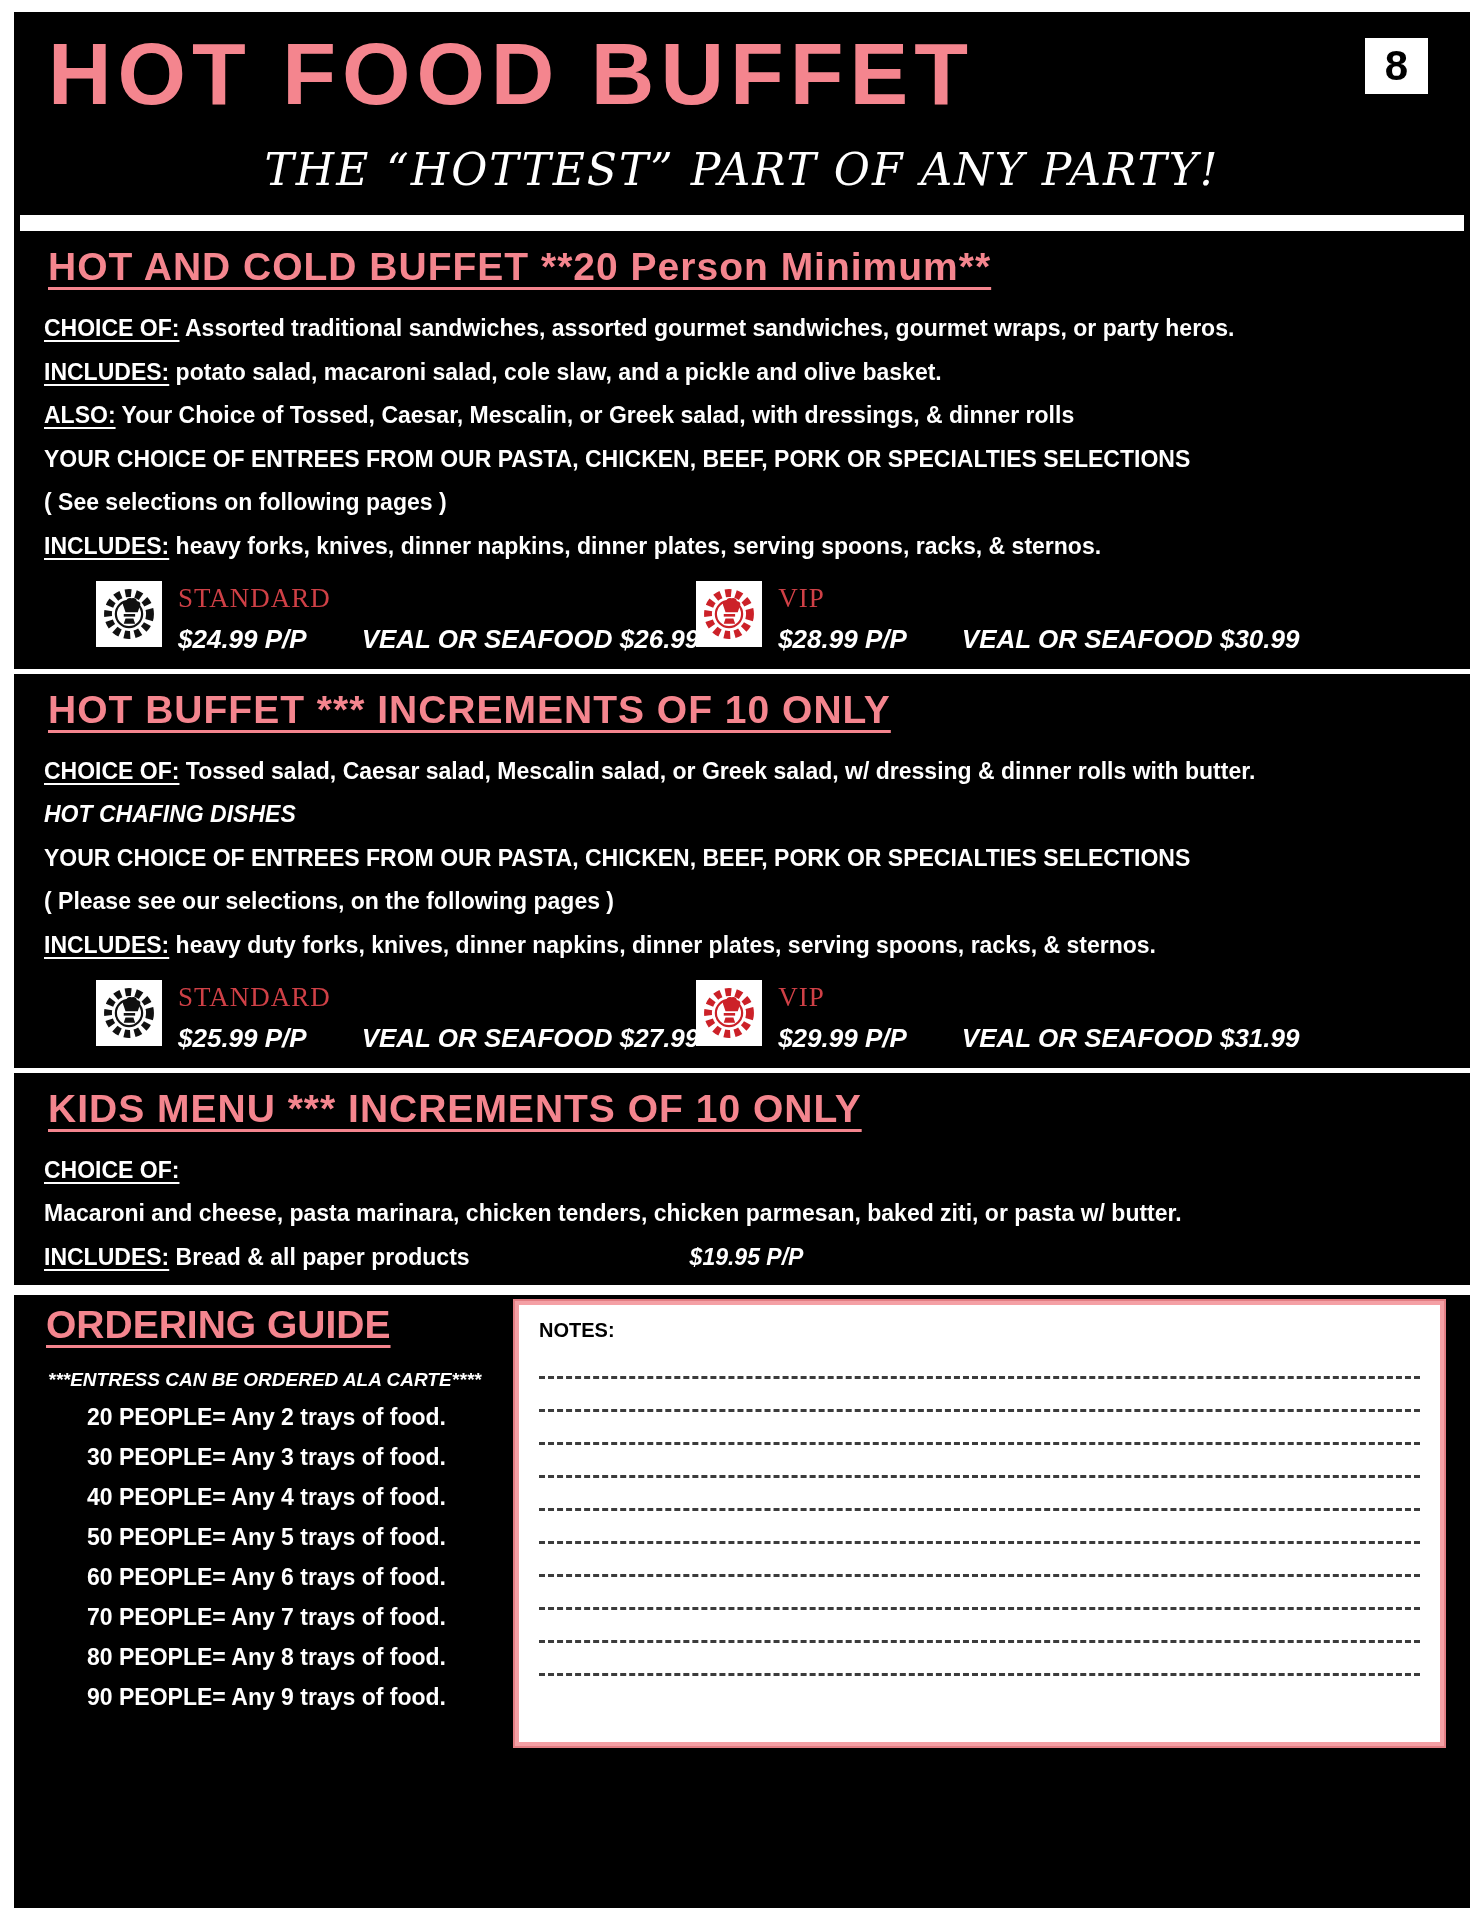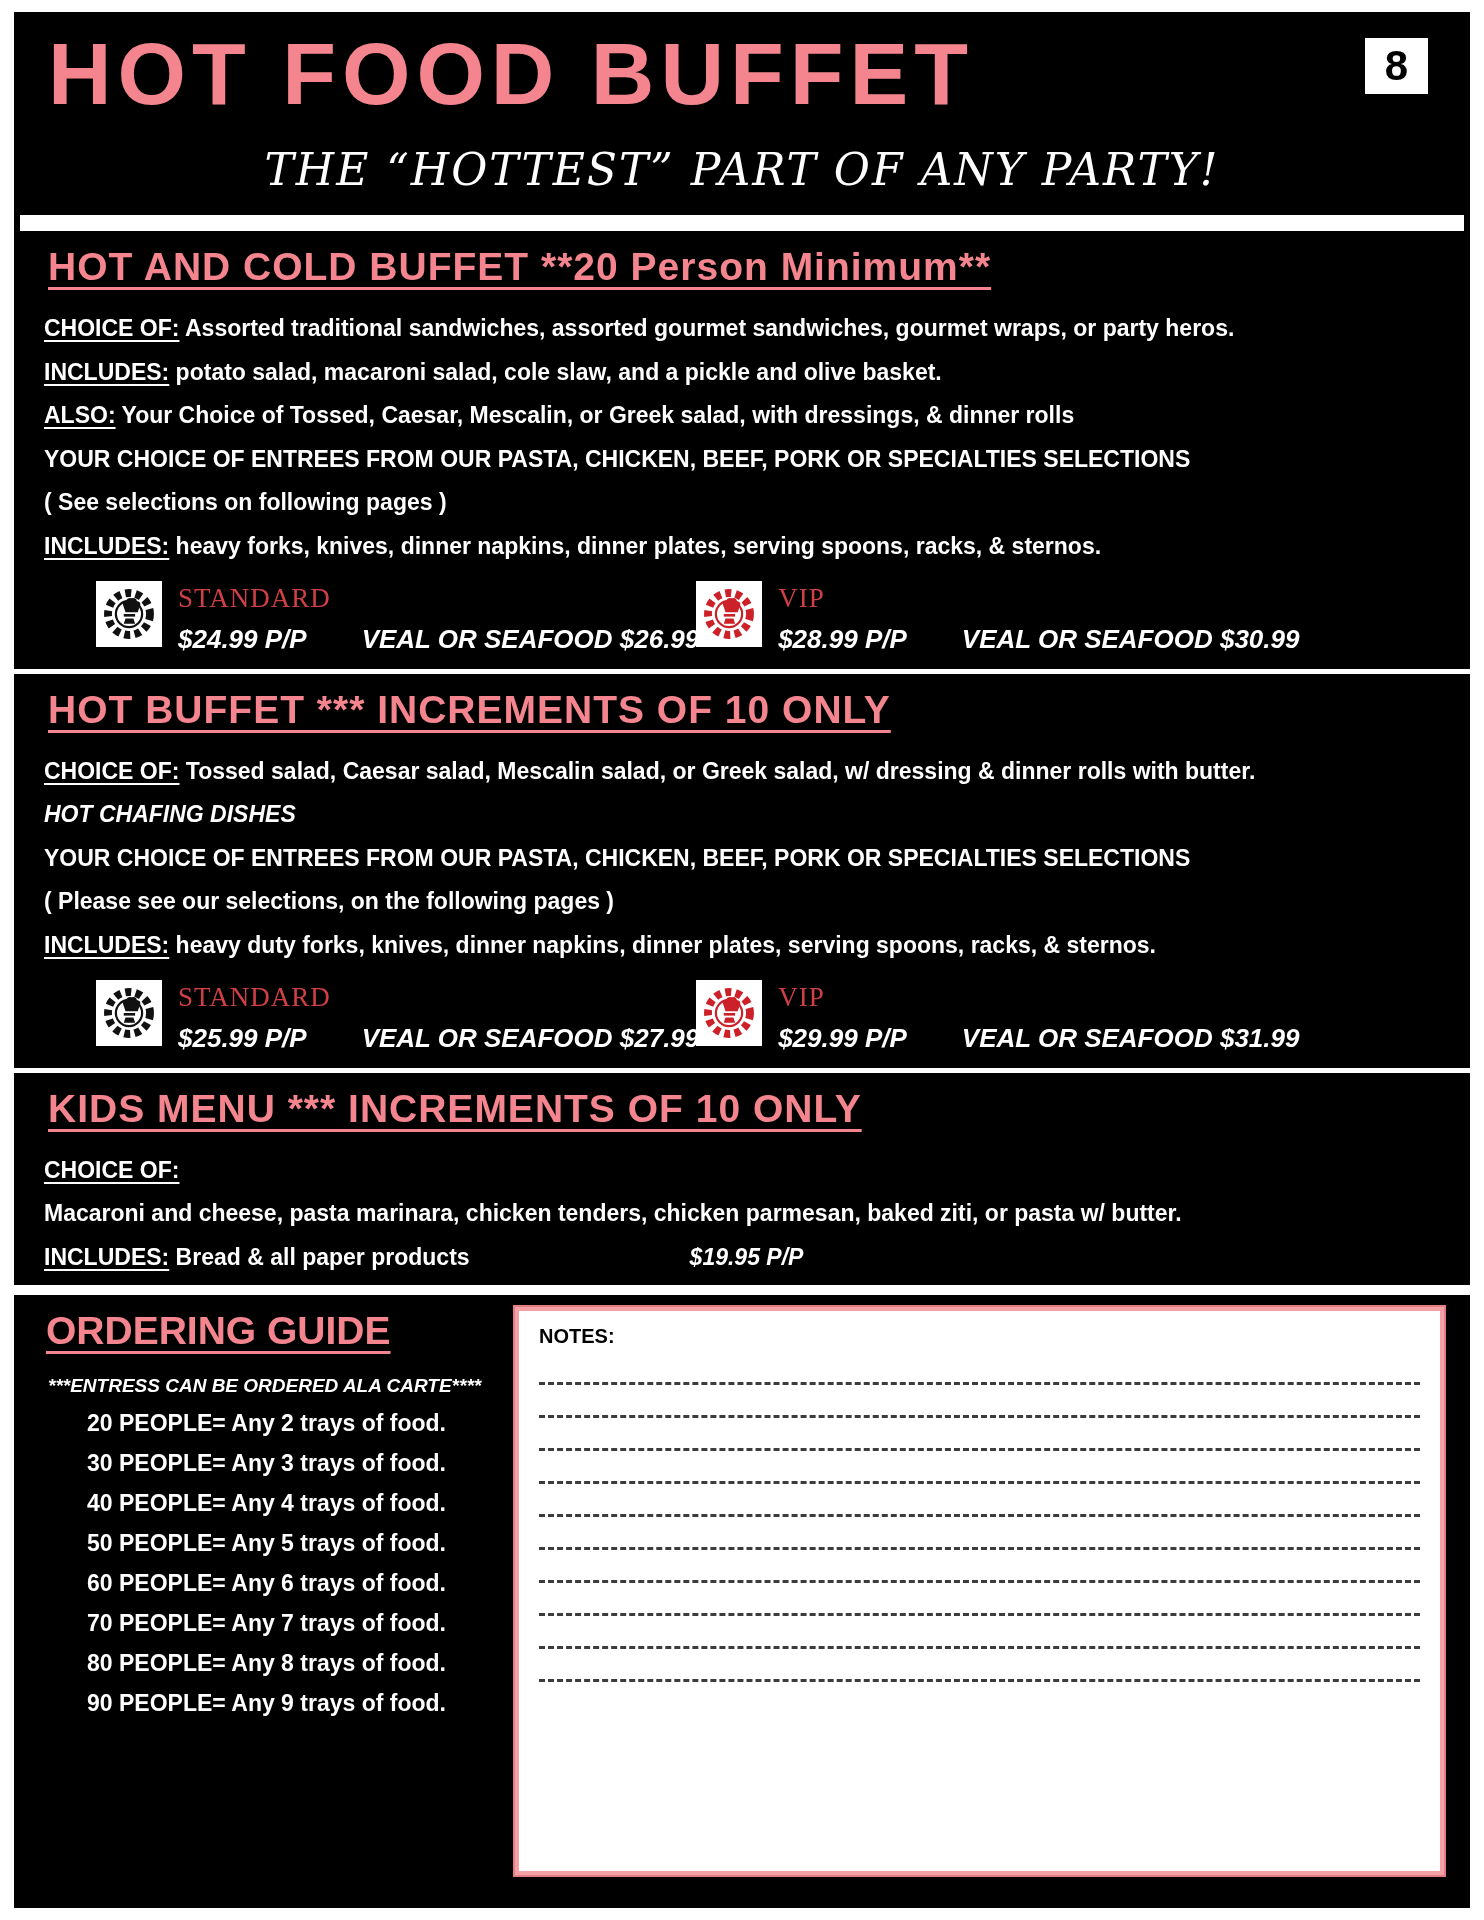--- a/index.html
+++ b/index.html
@@ -109,21 +109,21 @@
     font-size: 26px;
     display: flex;
     gap: 55px;
     white-space: nowrap;
   }
   
   .kids-price { margin-left: 220px; font-style: italic; }
   
   .bottom {
     display: flex;
-    padding: 12px 26px 0 30px;
+    padding: 6px 26px 0 30px;
     gap: 26px;
     height: 470px;
     flex: 0 0 auto;
   }
   .filler { flex: 1 1 auto; }
   .og { width: 445px; flex: 0 0 auto; }
   .og-heading {
     display: inline-block;
     color: #f4858e;
     font-size: 39px;
@@ -145,21 +145,21 @@
     font-size: 23px;
     font-weight: 700;
     margin-top: 13px;
     text-align: center;
   }
   .notes-box {
     flex: 1 1 auto;
     background: #ffffff;
     border: 4px solid #f4a0a5;
     outline: 2px solid #e37e84;
-    height: 568px;
+    height: 445px;
     padding: 14px 20px 18px 20px;
     display: flex;
     flex-direction: column;
   }
   .notes-label {
     color: #000000;
     font-size: 20px;
     font-weight: 700;
   }
   .notes-lines { margin-top: 4px; }

